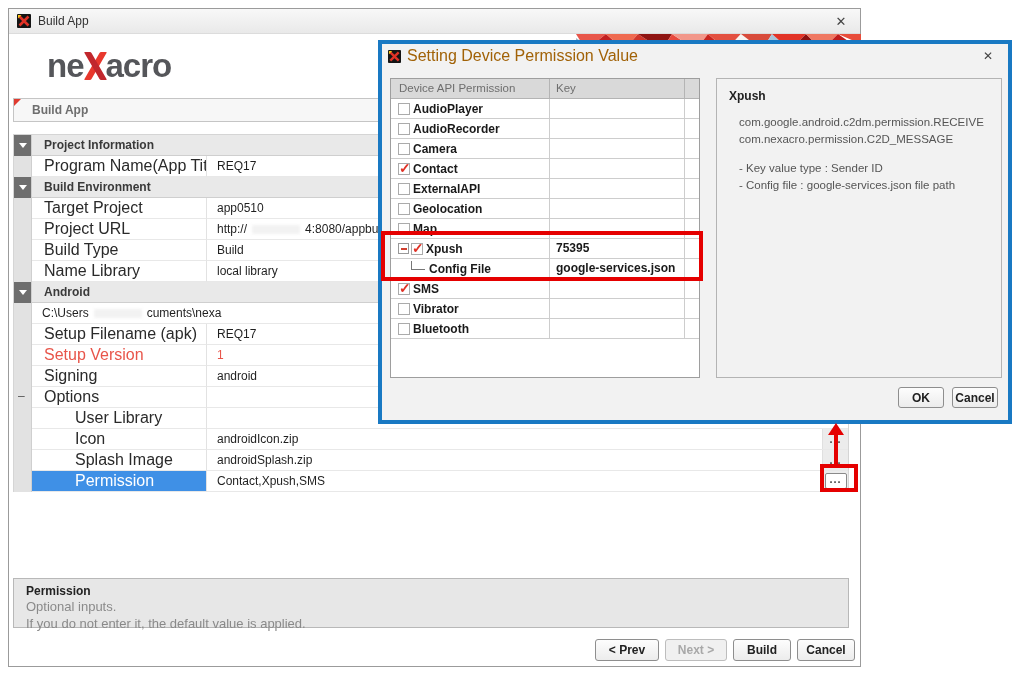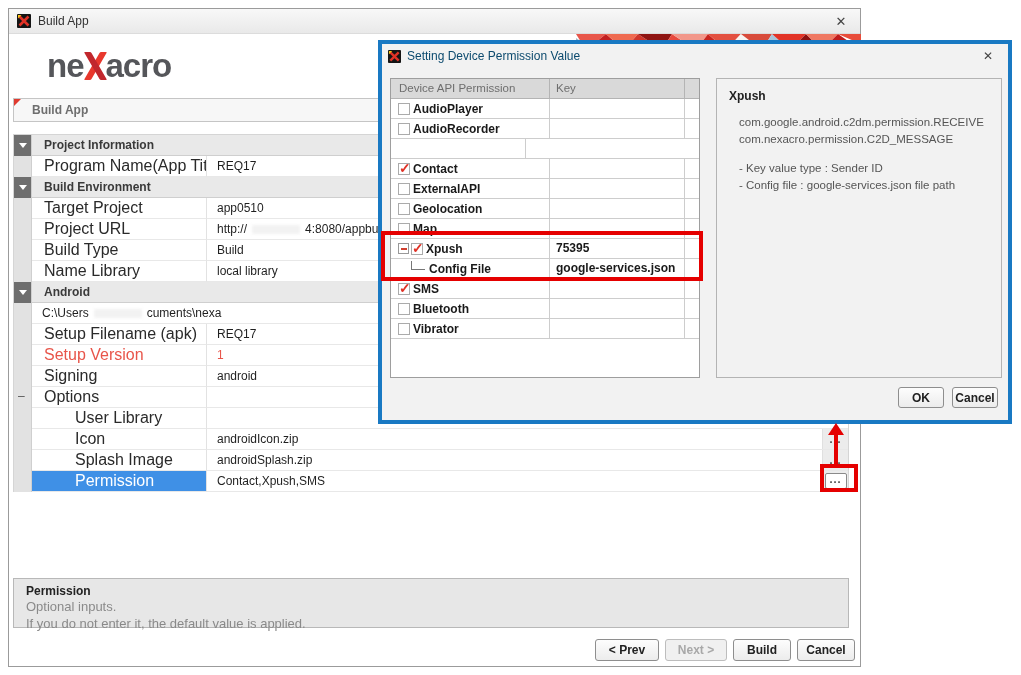--- a/index.html
+++ b/index.html
@@ -55,21 +55,21 @@
 
   
   .footer { position:absolute; right:5px; top:630px; display:flex; gap:6px; }
   .btn { height:22px; border:1px solid #8e8e8e; border-radius:3px; background:linear-gradient(#fdfdfd,#ececec); font-family:"Liberation Sans",sans-serif; font-size:12px; font-weight:bold; color:#222; display:flex; align-items:center; justify-content:center; }
   .btn.w64 { width:64px; } .btn.w62 { width:62px; } .btn.w58 { width:58px; }
   .btn.disabled { color:#a8a8a8; background:#f0f0f0; border-color:#bdbdbd; }
 
   
   .dialog { position:absolute; left:378px; top:40px; width:634px; height:384px; background:#f2f2f2; border:4px solid #1979c3; z-index:10; }
   .d-titlebar { position:absolute; left:0; top:0; right:0; height:24px; display:flex; align-items:center; padding-left:6px; }
-  .d-title { font-size:12px; color:#0c4a6e; margin-left:6px; }
+  .d-title { font-size:16px; color:#a16207; margin-left:6px; }
   .d-close { position:absolute; right:8px; top:3px; width:24px; height:18px; display:flex; align-items:center; justify-content:center; font-size:12px; color:#444; }
   .d-table { position:absolute; left:8px; top:34px; width:310px; height:300px; background:#fff; border:1px solid #9e9e9e; }
   .d-header { display:flex; height:20px; background:#d9d9d9; border-bottom:1px solid #b4b4b4; color:#6e6e6e; font-size:11.5px; }
   .dh-name { width:159px; border-right:1px solid #b4b4b4; line-height:19px; padding-left:8px; }
   .dh-key  { width:135px; border-right:1px solid #b4b4b4; line-height:19px; padding-left:6px; }
   .dh-extra { flex:1; }
   .d-row { display:flex; height:20px; border-bottom:1px solid #cdcdcd; background:#fff; }
   .dr-name { width:159px; border-right:1px solid #cdcdcd; display:flex; align-items:center; padding-left:7px; font-size:12px; font-weight:bold; color:#1a1a1a; overflow:hidden; white-space:nowrap; }
   .dr-key { width:135px; border-right:1px solid #cdcdcd; font-size:12px; font-weight:bold; color:#1a1a1a; line-height:19px; padding-left:6px; overflow:hidden; white-space:nowrap; }
   .dr-extra { flex:1; }
@@ -282,20 +282,24 @@
         </div>
         <div class="d-row">
           <div class="dr-name">
             <div class="cb"></div>
             <span>AudioRecorder</span>
           </div>
           <div class="dr-key"></div>
           <div class="dr-extra"></div>
         </div>
         <div class="d-row">
+          <div class="dr-name">
+            <div class="cb"></div>
+            <span>Camera</span>
+          </div>
           <div class="dr-key"></div>
           <div class="dr-extra"></div>
         </div>
         <div class="d-row">
           <div class="dr-name">
             <div class="cb checked"></div>
             <span>Contact</span>
           </div>
           <div class="dr-key"></div>
           <div class="dr-extra"></div>
@@ -345,29 +349,29 @@
           <div class="dr-name">
             <div class="cb checked"></div>
             <span>SMS</span>
           </div>
           <div class="dr-key"></div>
           <div class="dr-extra"></div>
         </div>
         <div class="d-row">
           <div class="dr-name">
             <div class="cb"></div>
+            <span>Vibrator</span>
+          </div>
+          <div class="dr-key"></div>
+          <div class="dr-extra"></div>
+        </div>
+        <div class="d-row">
+          <div class="dr-name">
+            <div class="cb"></div>
             <span>Bluetooth</span>
-          </div>
-          <div class="dr-key"></div>
-          <div class="dr-extra"></div>
-        </div>
-        <div class="d-row">
-          <div class="dr-name">
-            <div class="cb"></div>
-            <span>Vibrator</span>
           </div>
           <div class="dr-key"></div>
           <div class="dr-extra"></div>
         </div>
       </div>
   </div>
 
   <div class="d-info">
     <div class="d-info-title">Xpush</div>
     <div id="d-info-lines">

